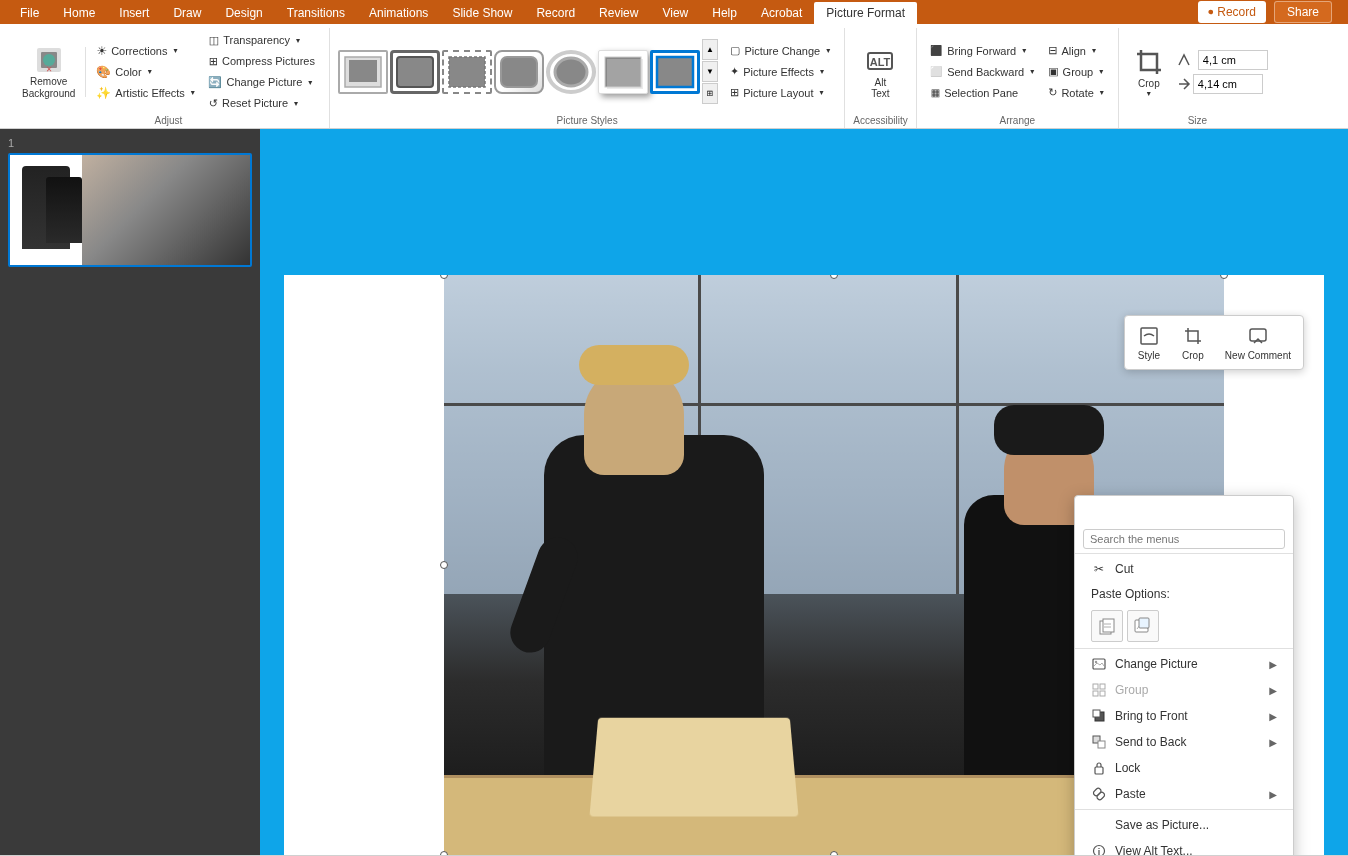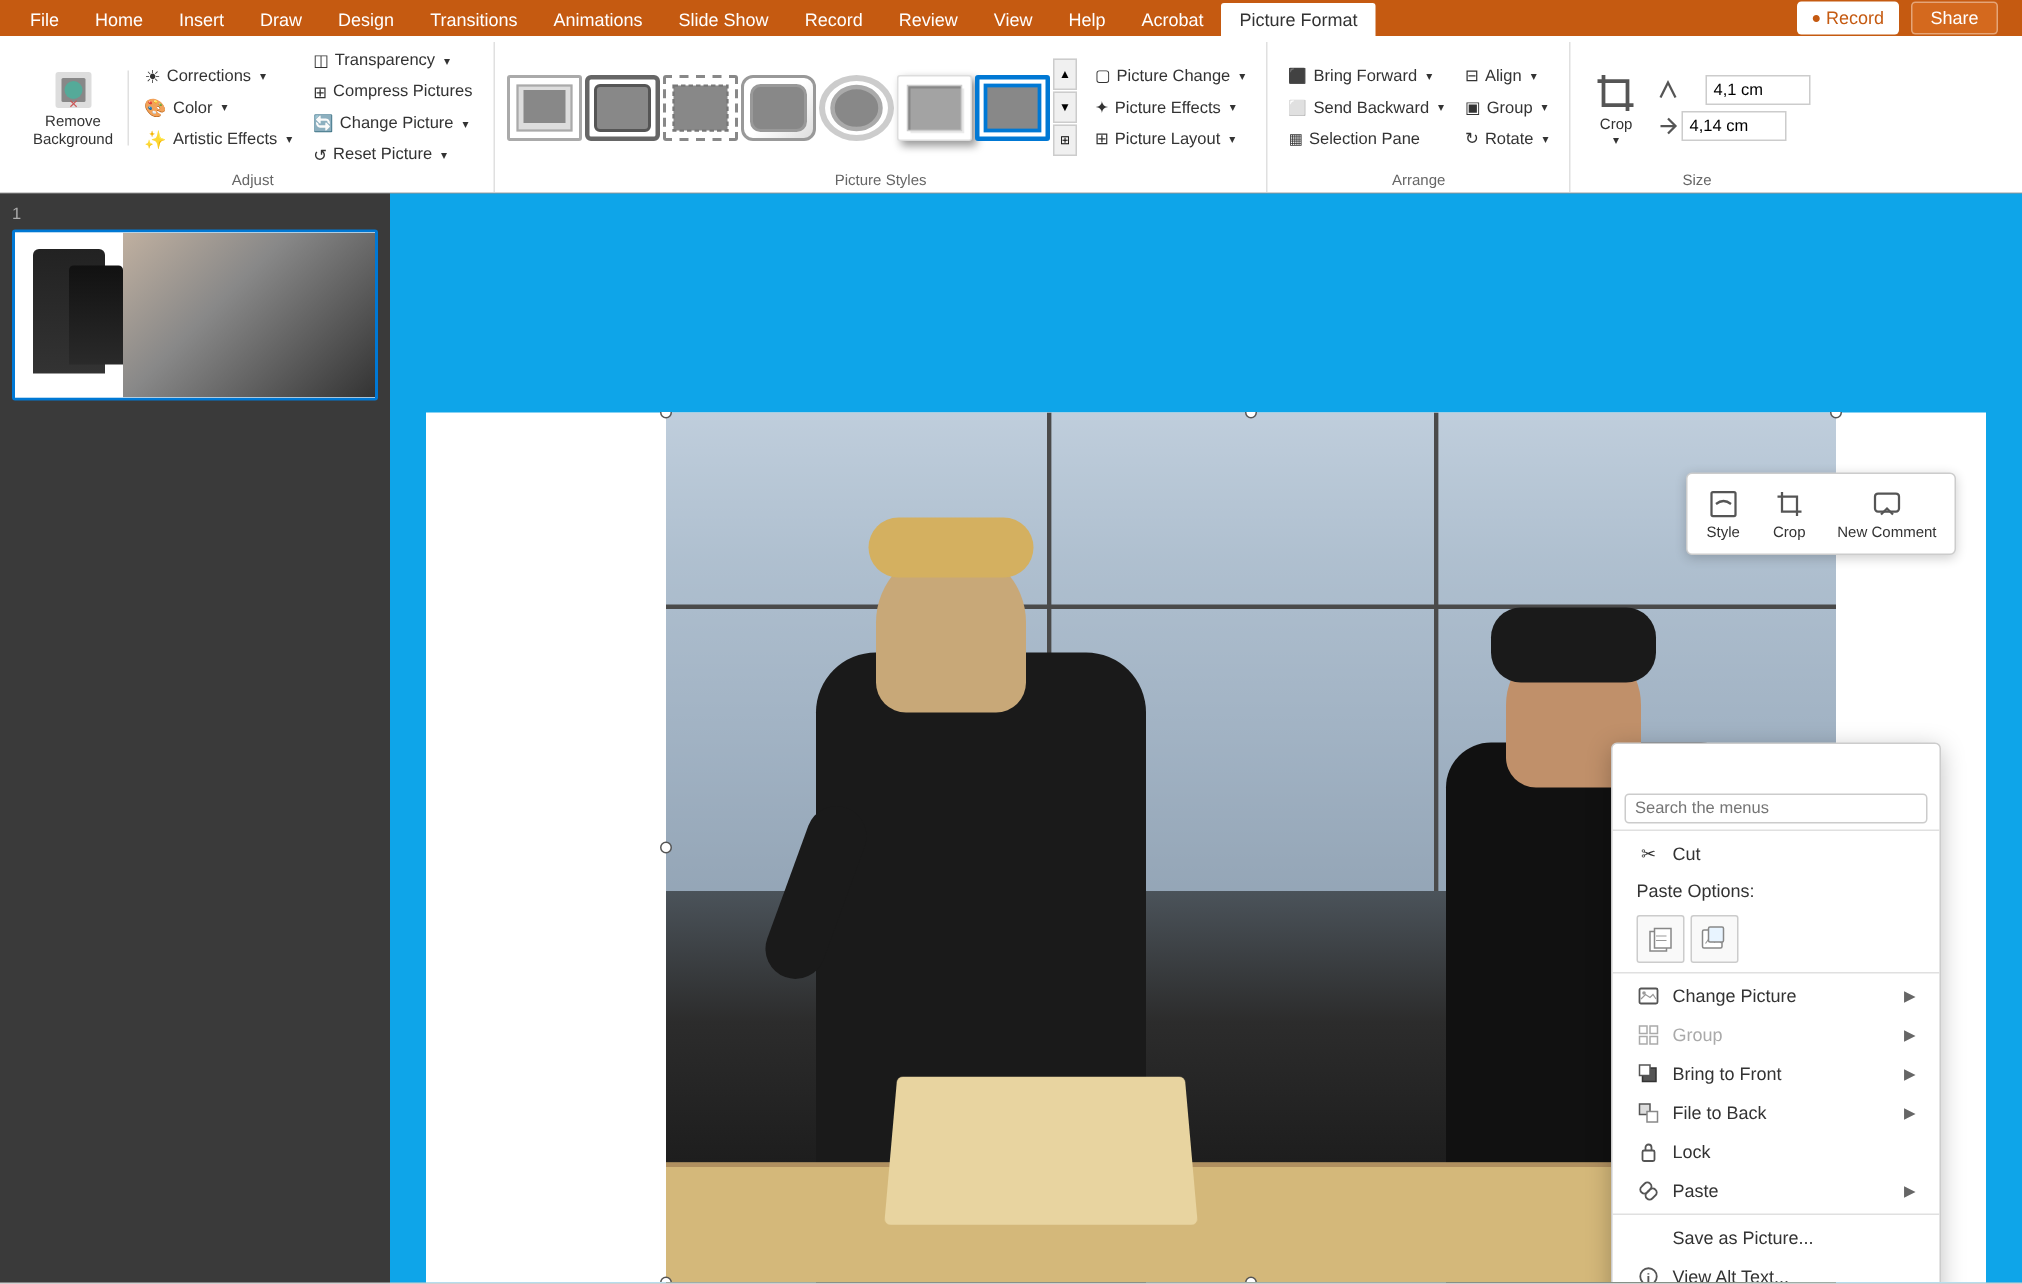--- a/index.html
+++ b/index.html
@@ -494,20 +494,34 @@
           <button class="ribbon-btn-sm">
             <span>⊞</span>
             <span>Picture Layout</span>
             <span style="font-size:8px; margin-left:2px;">▾</span>
           </button>
         </div>
       </div>
       <div class="ribbon-group-label">Picture Styles</div>
     </div>
 
+    <div class="ribbon-group">
+      <div class="ribbon-group-content">
+        <button class="ribbon-btn">
+          <div class="ribbon-btn-icon">
+            <svg width="32" height="32" viewBox="0 0 32 32">
+              <rect x="4" y="8" width="24" height="16" fill="none" stroke="#555" stroke-width="2" rx="2"></rect>
+              <text x="16" y="21" text-anchor="middle" fill="#555" font-size="11" font-weight="bold">ALT</text>
+            </svg>
+          </div>
+          <span>Alt<br>Text</span>
+        </button>
+      </div>
+      <div class="ribbon-group-label">Accessibility</div>
+    </div>
 
     <div class="ribbon-group">
       <div class="ribbon-group-content">
         <div class="ribbon-col">
           <button class="ribbon-btn-sm">
             <span style="font-size:10px;">⬛</span>
             <span>Bring Forward</span>
             <span style="font-size:8px; margin-left:2px;">▾</span>
           </button>
           <button class="ribbon-btn-sm">
@@ -547,21 +561,21 @@
           <div class="ribbon-btn-icon">
             <svg width="28" height="28" viewBox="0 0 28 28">
               <path d="M6 2 L6 22 L26 22" fill="none" stroke="#555" stroke-width="2.5"></path>
               <path d="M2 6 L22 6 L22 26" fill="none" stroke="#555" stroke-width="2.5"></path>
             </svg>
           </div>
           <span>Crop</span>
           <span style="font-size:8px;">▾</span>
         </button>
         <div class="ribbon-col" style="margin-left:4px; gap:4px;">
-          <div style="display:flex; align-items:center; gap:18px;">
+          <div style="display:flex; align-items:center; gap:7px;">
             <svg width="14" height="14" viewBox="0 0 14 14">
                 <path d="M2 12 L7 2 L12 12" fill="none" stroke="#555" stroke-width="1.5"></path>
               </svg>
             <input class="size-input" value="4,1 cm" style="">
           </div>
           <div style="display:flex; align-items:center; gap:2px;">
             <svg width="14" height="14" viewBox="0 0 14 14">
                 <path d="M2 7 L12 7 M7 2 L12 7 L7 12" fill="none" stroke="#555" stroke-width="1.5"></path>
               </svg>
             <input class="size-input" value="4,14 cm" style="">
@@ -734,21 +748,21 @@
           <span>Bring to Front</span>
           <span class="arrow">▶</span>
         </div>
         <div class="ctx-item">
           <span class="ctx-icon">
             <svg width="14" height="14" viewBox="0 0 14 14">
                 <rect x="1" y="1" width="7" height="7" fill="#ddd" stroke="#555" stroke-width="1"></rect>
                 <rect x="6" y="6" width="7" height="7" fill="white" stroke="#888" stroke-width="1"></rect>
               </svg>
           </span>
-          <span>File to Back</span>
+          <span>Send to Back</span>
           <span class="arrow">▶</span>
         </div>
         <div class="ctx-item">
           <span class="ctx-icon">
             <svg width="14" height="14" viewBox="0 0 14 14">
                 <rect x="3" y="6" width="8" height="7" fill="none" stroke="#555" stroke-width="1.2" rx="1"></rect>
                 <path d="M5 6 L5 4 A2 2 0 0 1 9 4 L9 6" fill="none" stroke="#555" stroke-width="1.2"></path>
               </svg>
           </span>
           <span>Lock</span>

